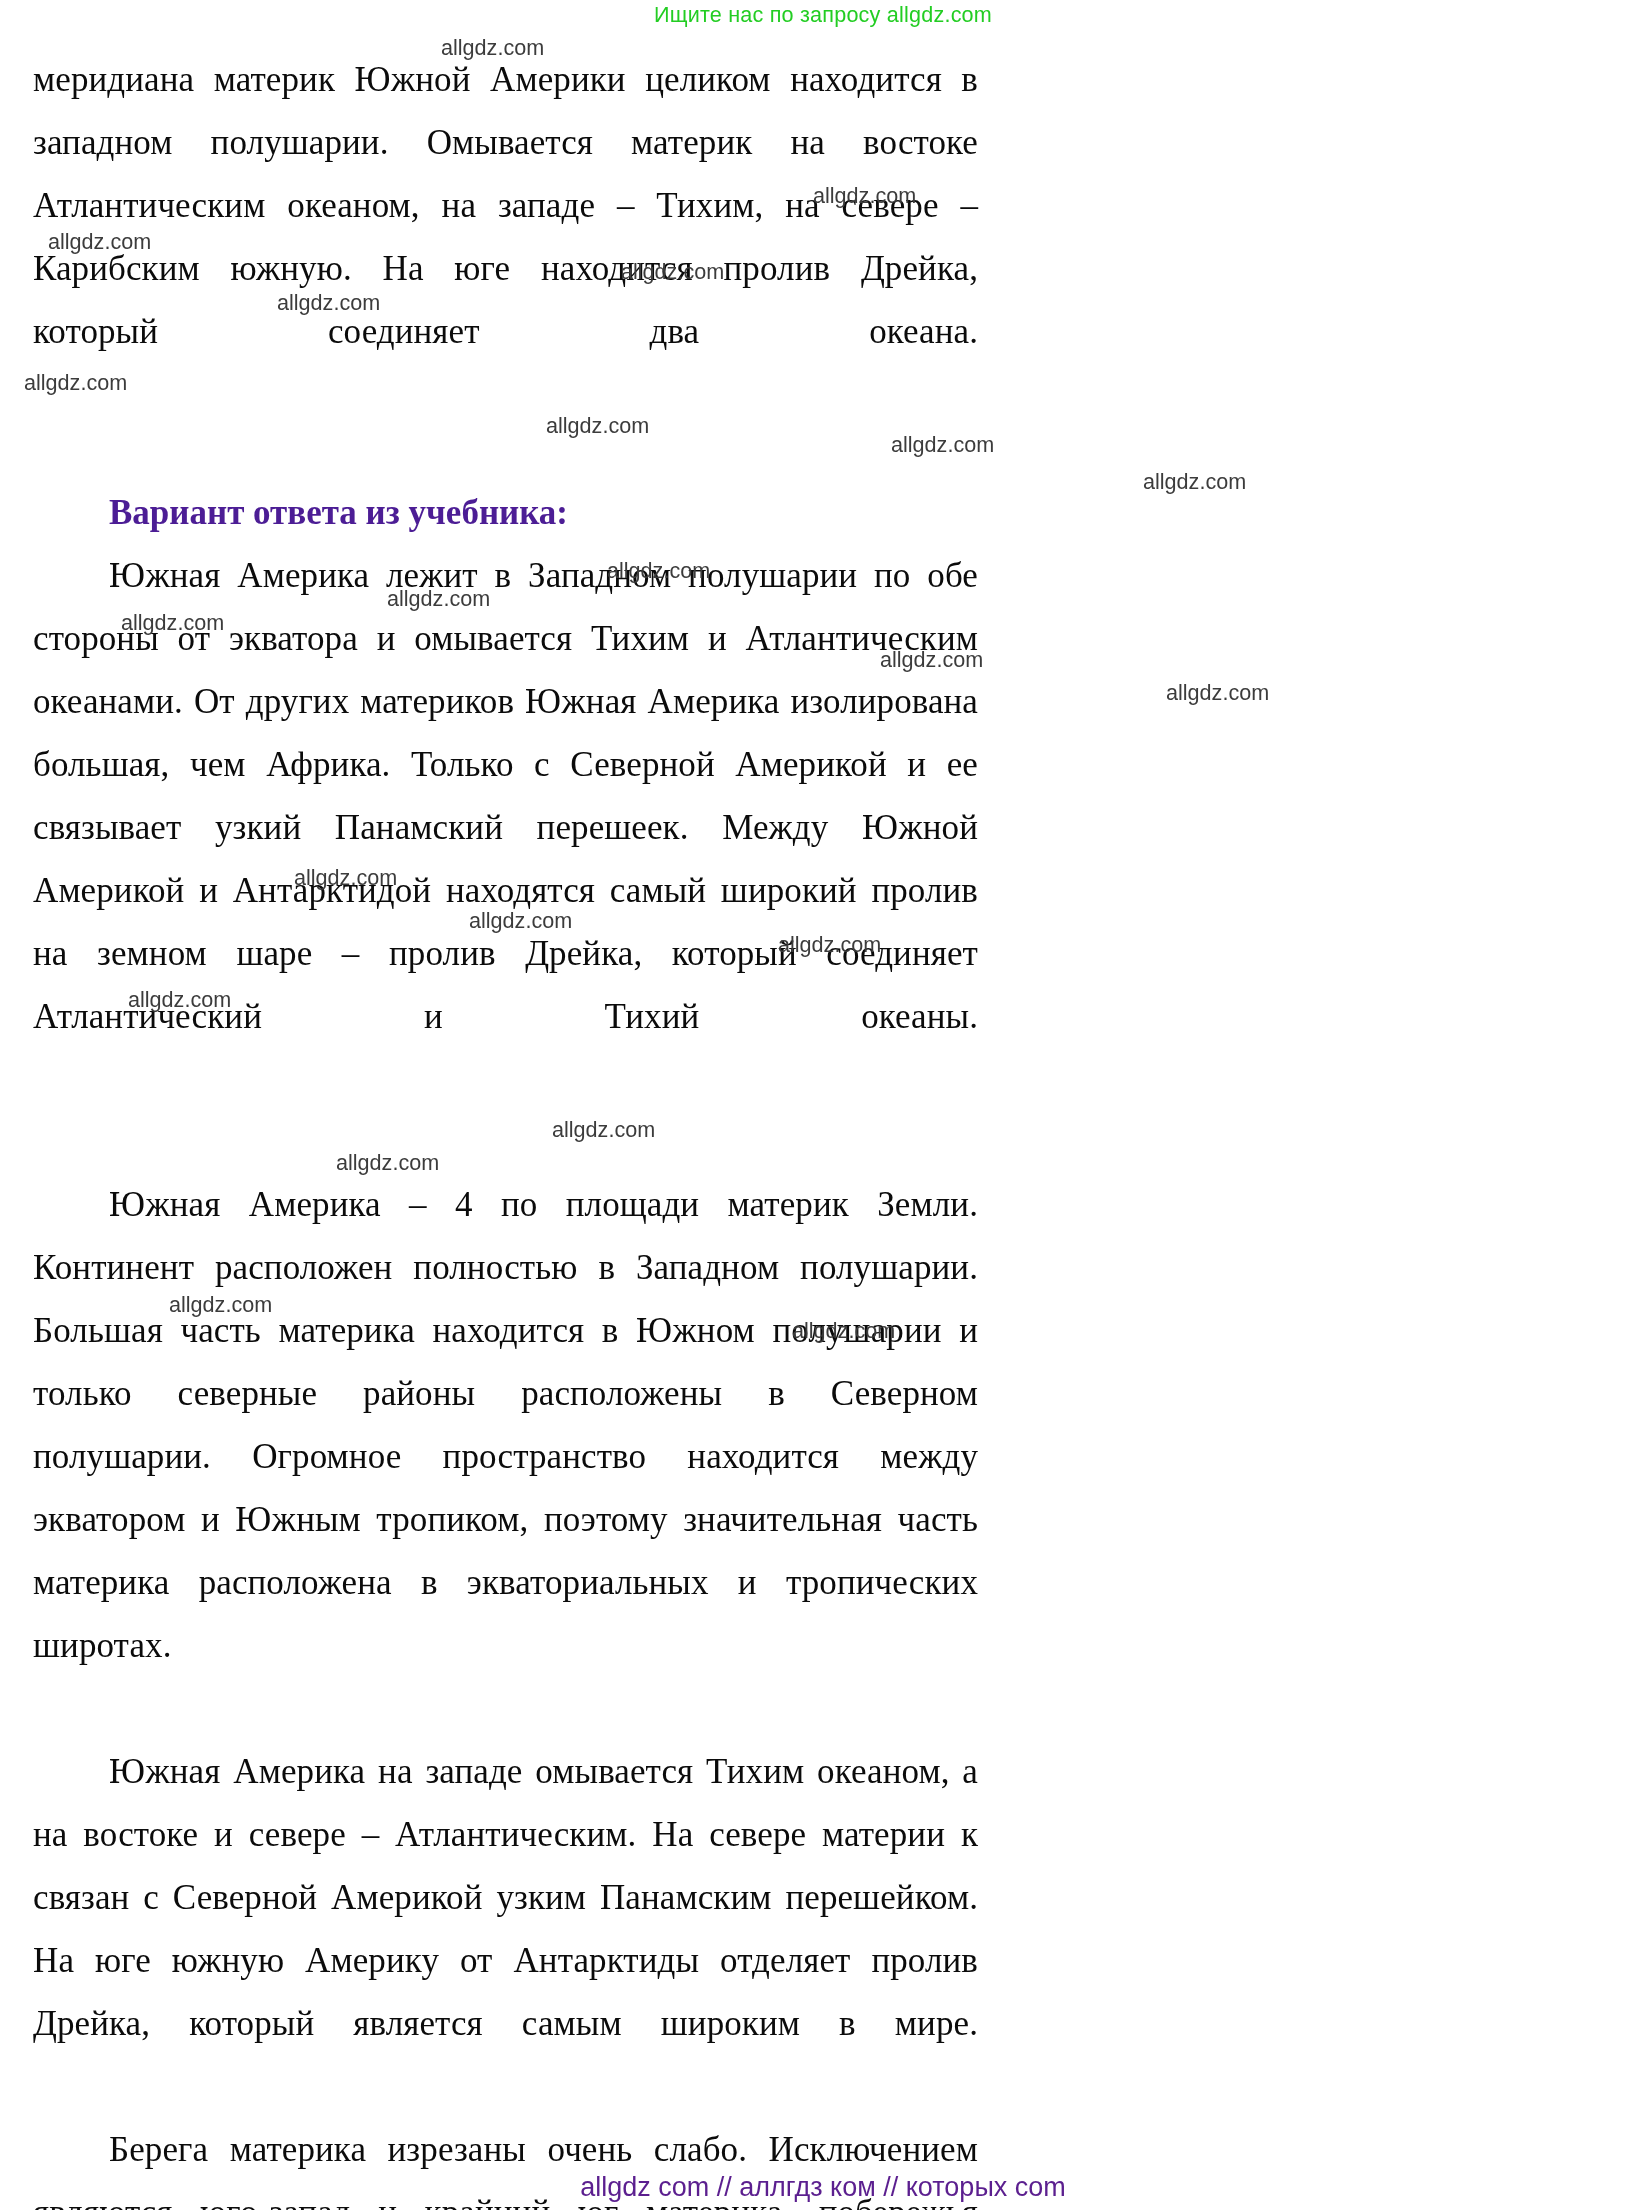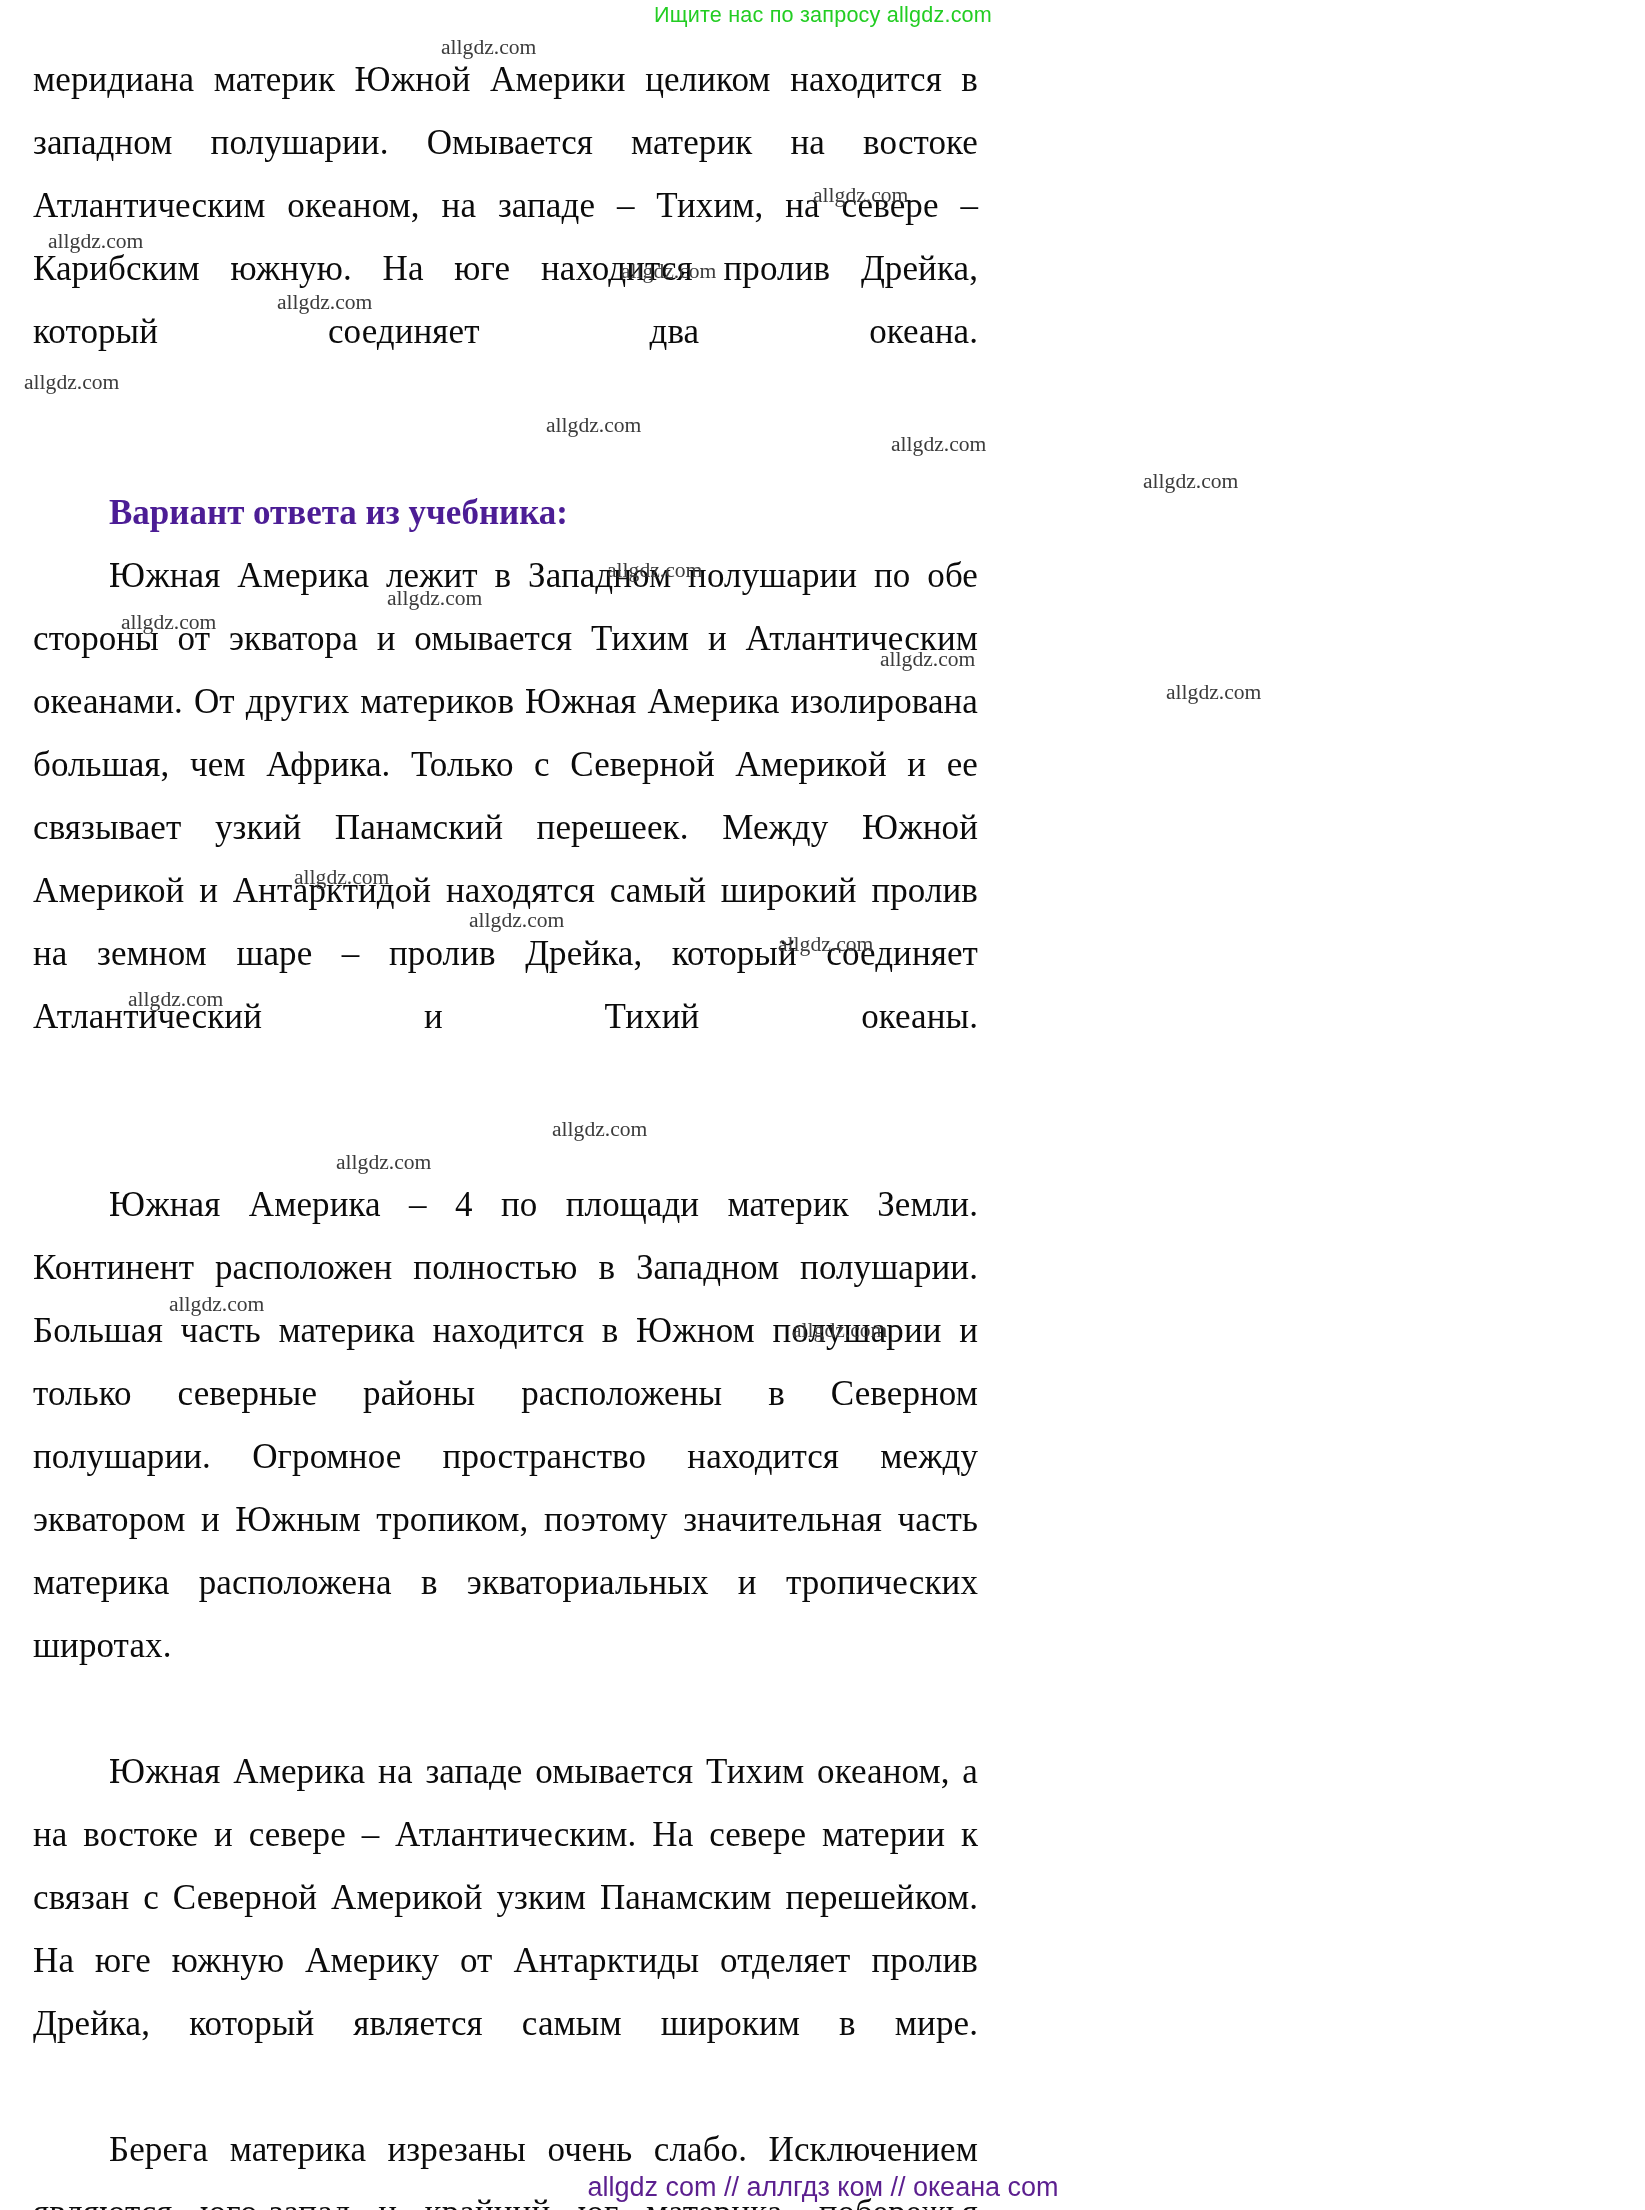--- a/index.html
+++ b/index.html
@@ -47,21 +47,21 @@
     text-align: center;
     font-family: "Liberation Sans", "DejaVu Sans", sans-serif;
     font-size: 27px;
     color: #5b1f8f;
     white-space: nowrap;
   }
 
   
   .wm {
     position: absolute;
-    font-family: Liberation Serif, serif;
+    font-family: Liberation Sans, sans-serif;
     font-size: 21.6px;
     color: #3c3c3c;
     white-space: nowrap;
     pointer-events: none;
     z-index: 5;
     text-align: right;
   }
 
   
   .doc {
@@ -146,16 +146,16 @@
       <div class="wm" style="left: 294px; top: 865px; color: rgb(60, 60, 60);">allgdz.com</div>
       <div class="wm" style="left: 469px; top: 908px; color: rgb(60, 60, 60);">allgdz.com</div>
       <div class="wm" style="left: 778px; top: 932px; color: rgb(60, 60, 60);">allgdz.com</div>
       <div class="wm" style="left: 128px; top: 987px; color: rgb(60, 60, 60);">allgdz.com</div>
       <div class="wm" style="left: 552px; top: 1117px; color: rgb(60, 60, 60);">allgdz.com</div>
       <div class="wm" style="left: 336px; top: 1150px; color: rgb(60, 60, 60);">allgdz.com</div>
       <div class="wm" style="left: 169px; top: 1292px; color: rgb(60, 60, 60);">allgdz.com</div>
       <div class="wm" style="left: 792px; top: 1318px; color: rgb(60, 60, 60);">allgdz.com</div>
     </div>
 
-  <div class="promo-footer" style="color: rgb(91, 31, 143);">allgdz com  //  аллгдз ком  //  океана com</div>
+  <div class="promo-footer" style="color: rgb(91, 31, 143);">allgdz com  //  аллгдз ком  //  которых com</div>
 
 </div>
 
 
 </body></html>

